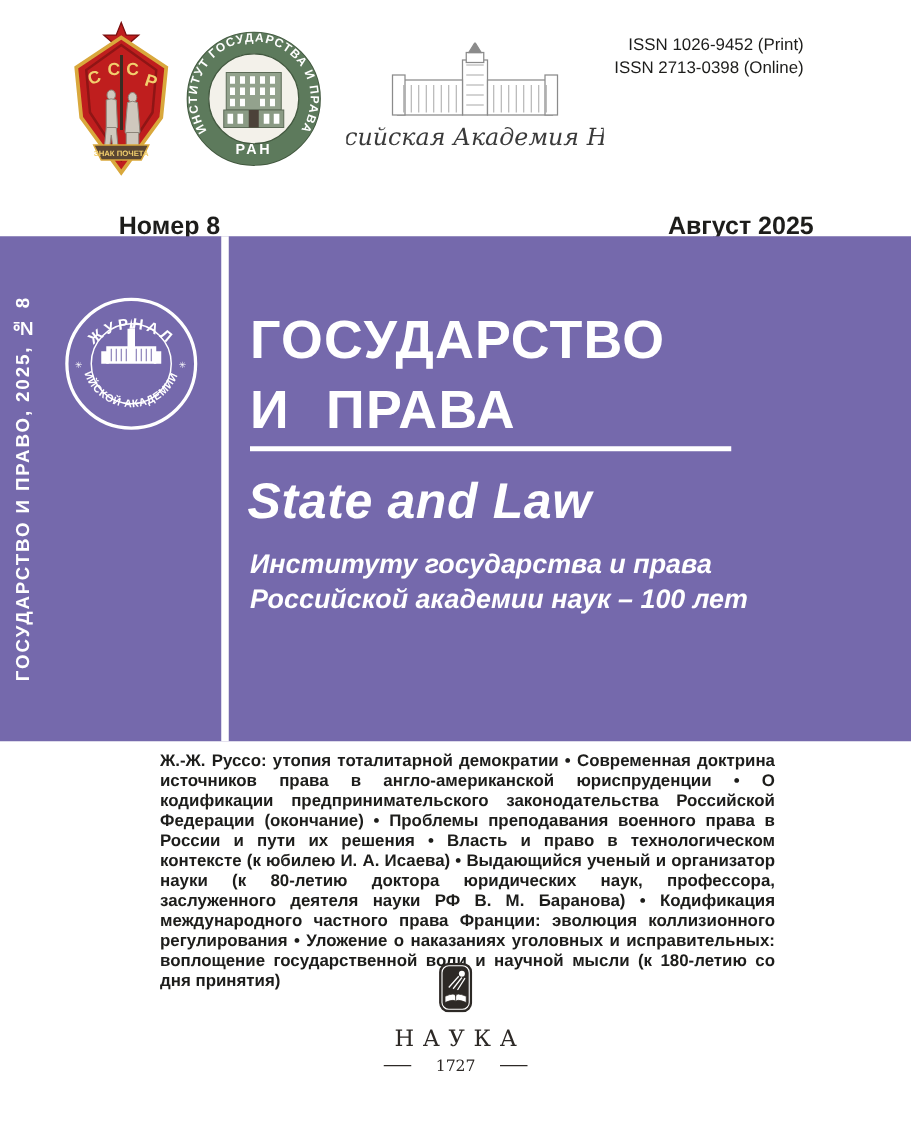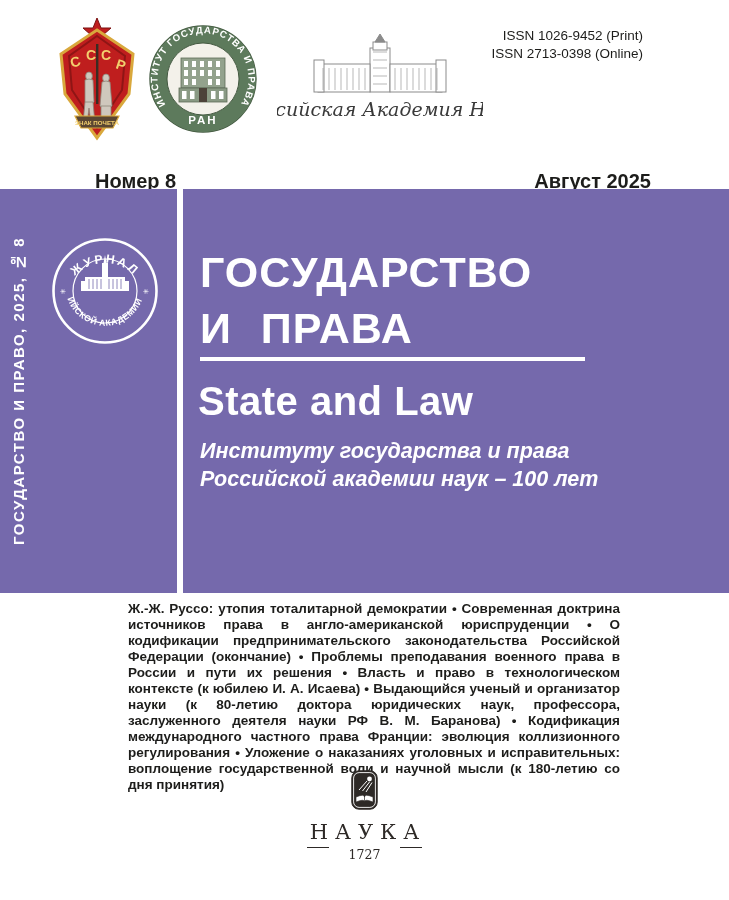--- a/index.html
+++ b/index.html
@@ -28,40 +28,40 @@
   }
   .seal{position:absolute;left:51px;top:48px;}
   .main-title{
     position:absolute;left:200px;top:55px;color:#ffffff;font-weight:bold;
     font-size:43px;line-height:56px;letter-spacing:1px;
   }
   .main-title .line2{word-spacing:16px;}
   .title-rule{position:absolute;left:200px;top:168px;width:385px;height:4px;background:#ffffff;}
   .subtitle{
     position:absolute;left:198px;top:190px;color:#ffffff;
-    font-size:40px;font-weight:bold;letter-spacing:.5px;text-align:right;
+    font-size:40px;font-weight:bold;font-style:italic;letter-spacing:.5px;text-align:right;
   }
   .anniversary{
     position:absolute;left:200px;top:248px;color:#ffffff;
     font-size:21.5px;font-weight:bold;font-style:italic;line-height:28px;
   }
   
   .annotation{
     position:absolute;left:128px;top:601px;width:492px;
     font-size:13.5px;font-weight:bold;line-height:16px;text-align:justify;color:#1d1d1b;
   }
   
   .publisher{position:absolute;left:0;top:770px;width:729px;text-align:center;}
   .pub-emblem{display:inline-block;}
   .pub-name{
     margin-top:6px;font-family:"DejaVu Serif","Liberation Serif",serif;
-    font-size:21px;letter-spacing:7px;color:#2d2926;text-indent:7px;
+    font-size:18px;letter-spacing:7px;color:#2d2926;text-indent:7px;
   }
   .pub-year{
-    margin-top:3px;display:flex;justify-content:center;gap:20px;
+    margin-top:3px;display:flex;align-items:center;justify-content:center;gap:20px;
     font-family:"DejaVu Serif","Liberation Serif",serif;font-size:12.5px;color:#2d2926;
   }
   .pub-year .dash{display:inline-block;width:22px;height:1px;background:#2d2926;}
 </style>
 </head>
 <body>
 
 <div class="cover">
 
   <div class="order-badge">

